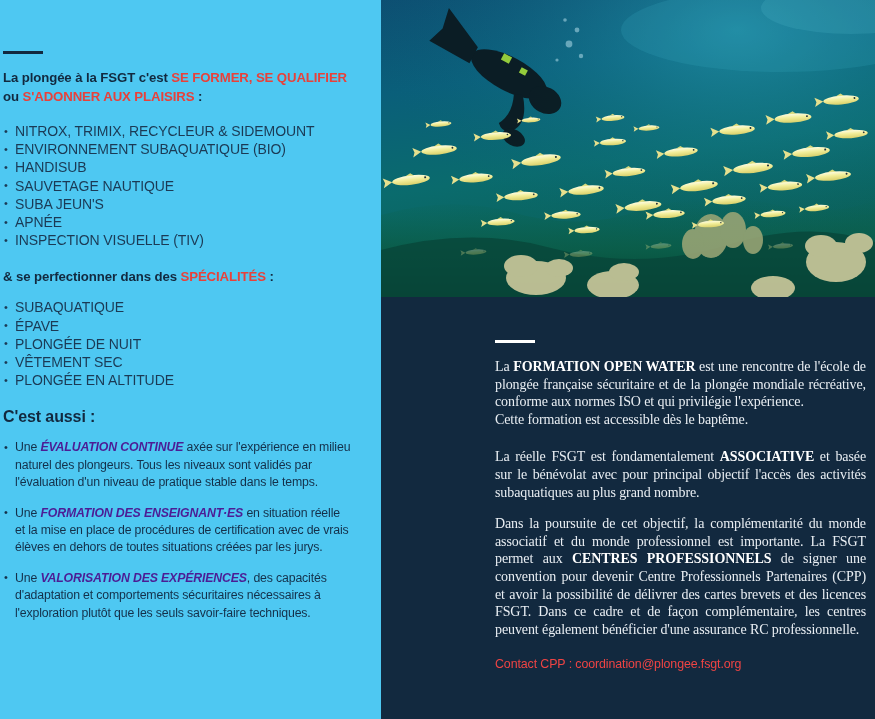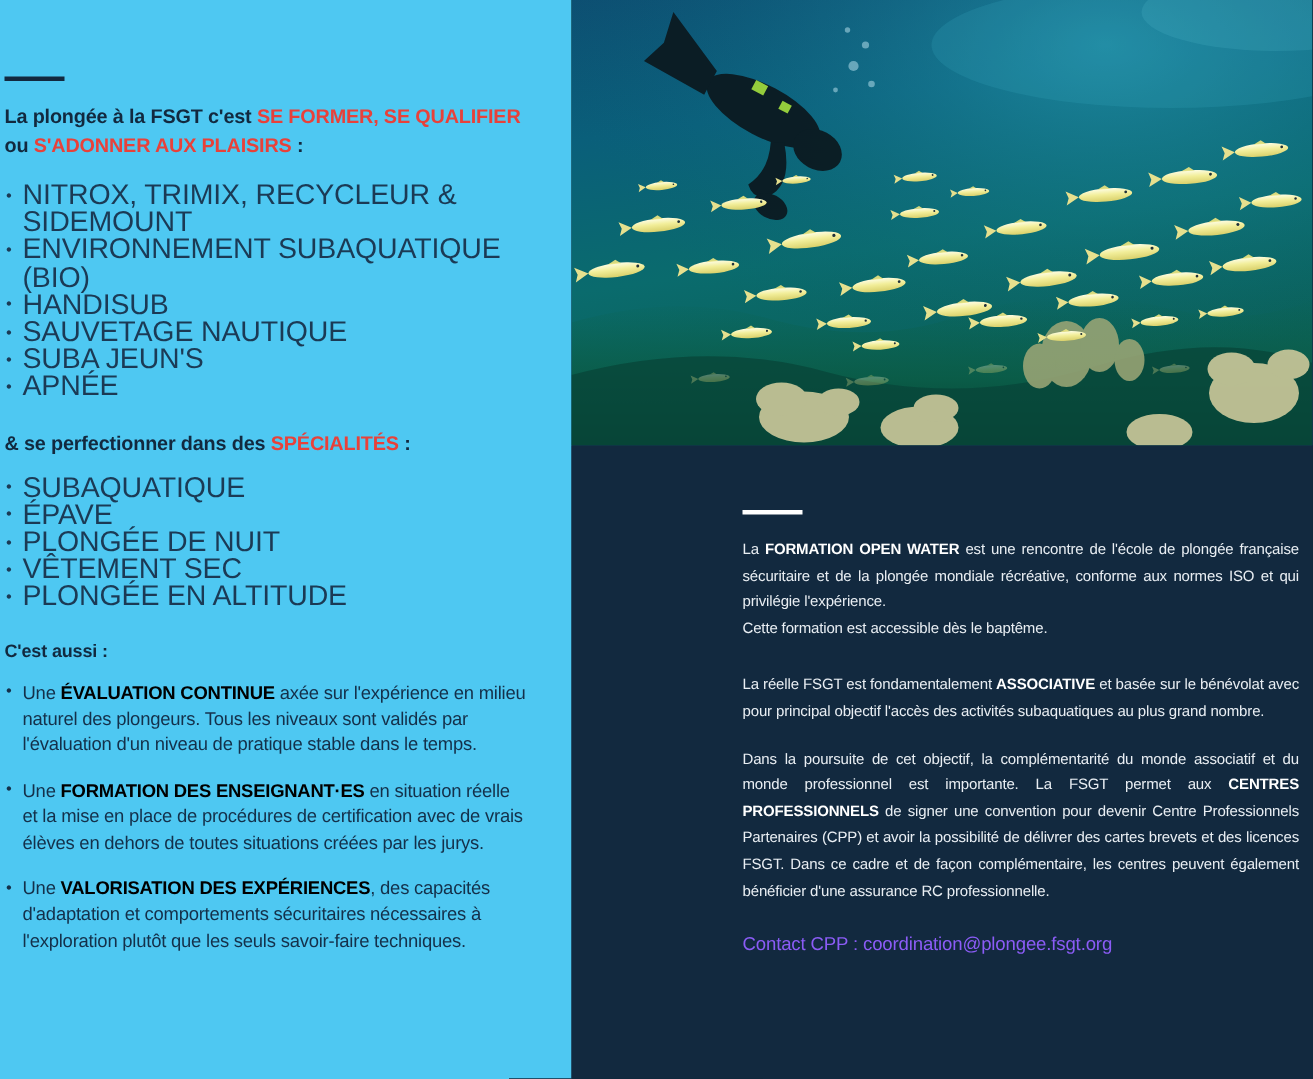--- a/index.html
+++ b/index.html
@@ -55,21 +55,21 @@
   }
   .headline .accent { color: #e8413a; }
 
   ul.bullets {
     list-style: none;
     margin: 0;
     padding: 0;
   }
   ul.bullets li {
     position: relative;
-    font-size: 19px;
+    font-size: 14px;
     line-height: 18.2px;
     padding-left: 12px;
     letter-spacing: -0.1px;
     color: #1b3a55;
   }
   ul.bullets li::before {
     content: "\2022";
     position: absolute;
     left: 1px;
     top: -0.5px;
@@ -79,21 +79,21 @@
   .subhead {
     font-size: 13.2px;
     font-weight: bold;
     line-height: 19px;
     margin: 18px 0 12px 0;
     letter-spacing: -0.1px;
   }
   .subhead .accent { color: #e8413a; }
 
   .cest-aussi {
-    font-size: 12px;
+    font-size: 16px;
     font-weight: bold;
     margin: 19px 0 13px 0;
     letter-spacing: -0.1px;
   }
 
   ul.para-bullets {
     list-style: none;
     margin: 0;
     padding: 0;
   }
@@ -108,22 +108,23 @@
   }
   ul.para-bullets li:last-child { margin-bottom: 0; }
   ul.para-bullets li::before {
     content: "\2022";
     position: absolute;
     left: 1px;
     top: -0.5px;
     font-size: 11px;
   }
   .strong-accent {
-    color: #000000;
+    color: #4c1d95;
     font-weight: bold;
+    font-style: italic;
   }
 
   
   .photo {
     position: absolute;
     left: 381px;
     top: 0;
     width: 494px;
     height: 297px;
     overflow: hidden;
@@ -150,32 +151,33 @@
   }
   .right-content {
     position: absolute;
     left: 114px;
     top: 61px;
     width: 371px;
     color: #e9eef3;
   }
   .right-content p {
     margin: 0 0 14px 0;
-    font-size: 10px;
+    font-size: 14px;
     line-height: 17.6px;
     text-align: justify;
     letter-spacing: -0.1px;
+    font-family: Liberation Serif, serif;
   }
   .right-content p.tight { margin-bottom: 0; }
   .right-content b { font-weight: bold; color: #ffffff; }
   .contact {
     margin-top: 18px;
     font-size: 12.4px;
     line-height: 17.6px;
-    color: #8b5cf6;
+    color: #ef4444;
     letter-spacing: -0.1px;
   }
 </style>
 </head>
 <body>
 
 <div class="page">
 
   <div class="left-panel">
     <div class="rule-dark"></div>
@@ -187,20 +189,21 @@
         <span>ou </span><span class="accent">S'ADONNER AUX PLAISIRS</span><span> :</span>
       </p>
 
       <ul class="bullets">
         <li>NITROX, TRIMIX, RECYCLEUR &amp; SIDEMOUNT</li>
         <li>ENVIRONNEMENT SUBAQUATIQUE (BIO)</li>
         <li>HANDISUB</li>
         <li>SAUVETAGE NAUTIQUE</li>
         <li>SUBA JEUN'S</li>
         <li>APNÉE</li>
+        <li>INSPECTION VISUELLE (TIV)</li>
       </ul>
 
       <p class="subhead">
         <span>&amp; se perfectionner dans des </span><span class="accent">SPÉCIALITÉS</span><span> :</span>
       </p>
 
       <ul class="bullets">
         <li>SUBAQUATIQUE</li>
         <li>ÉPAVE</li>
         <li>PLONGÉE DE NUIT</li>

